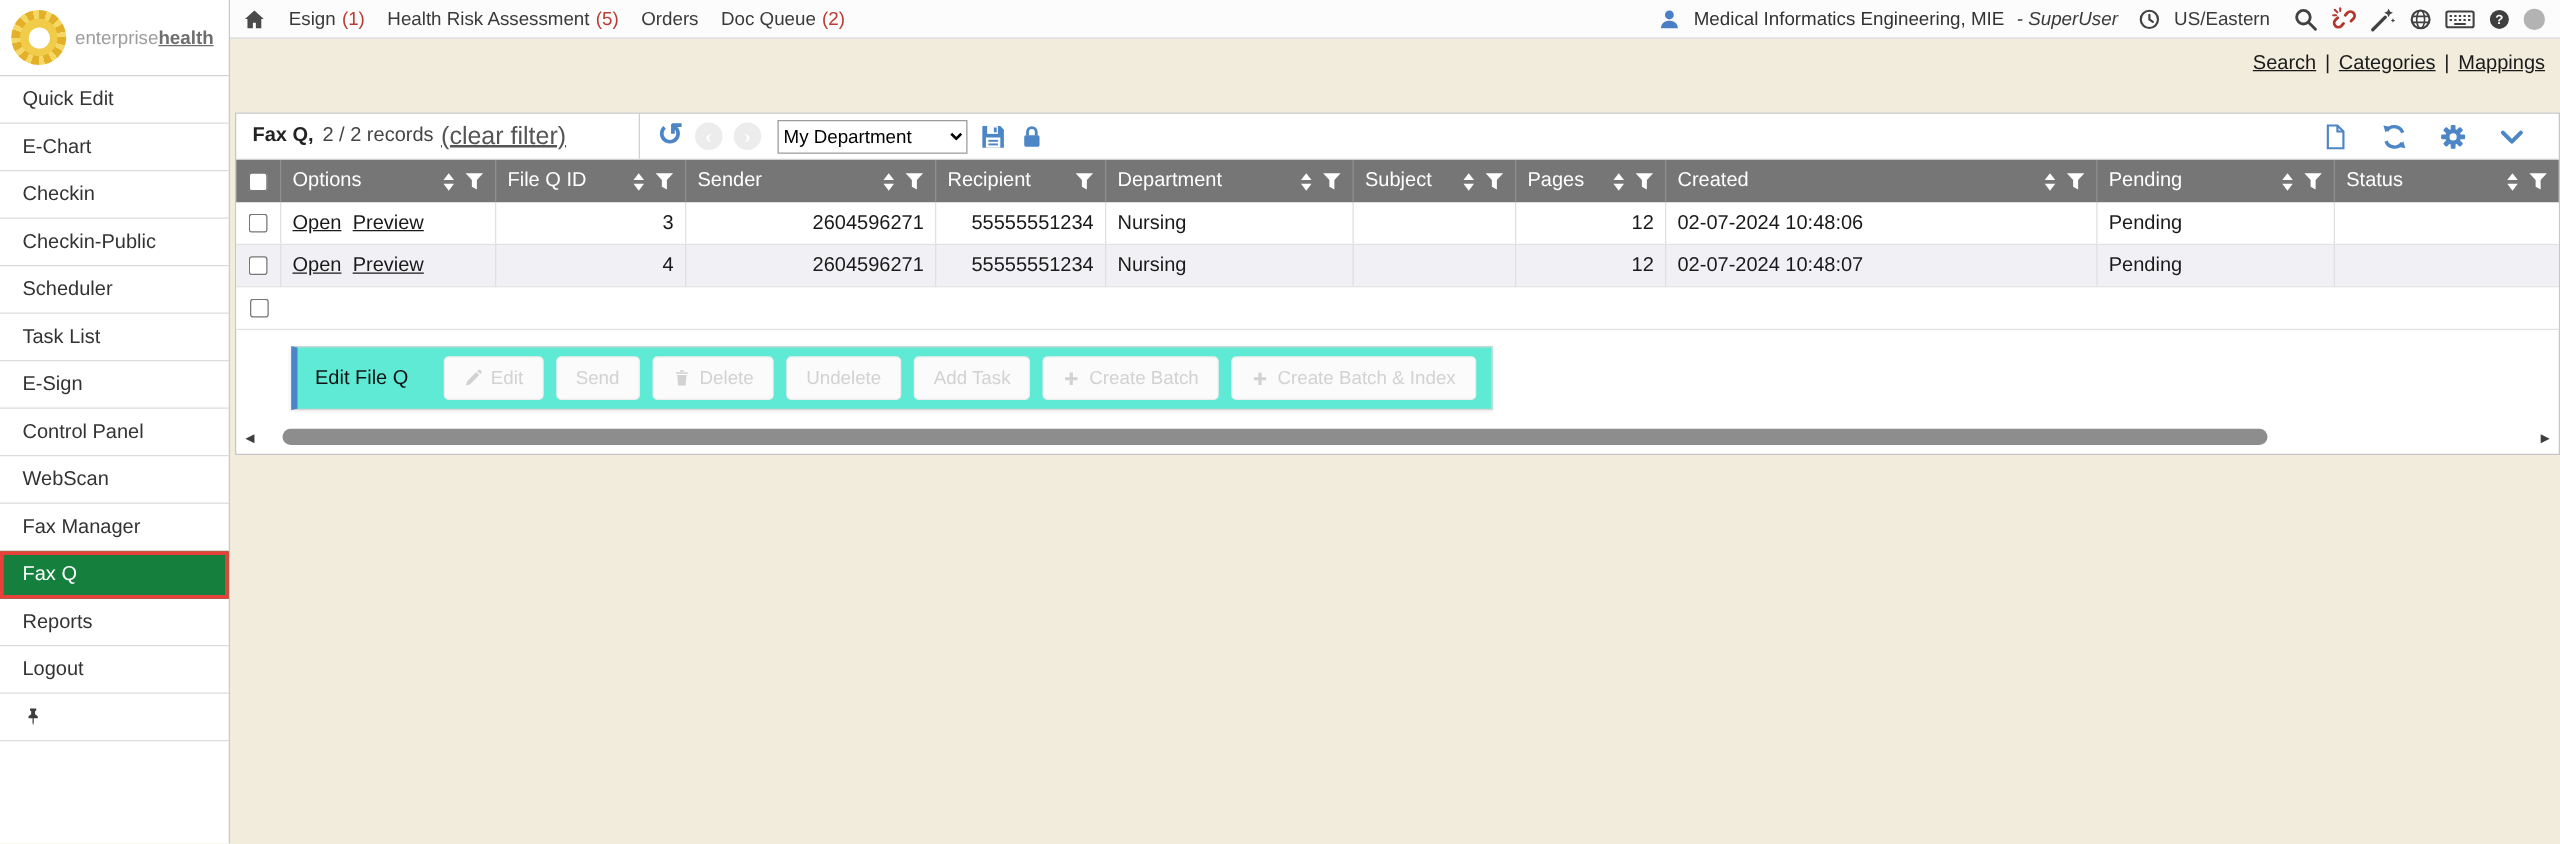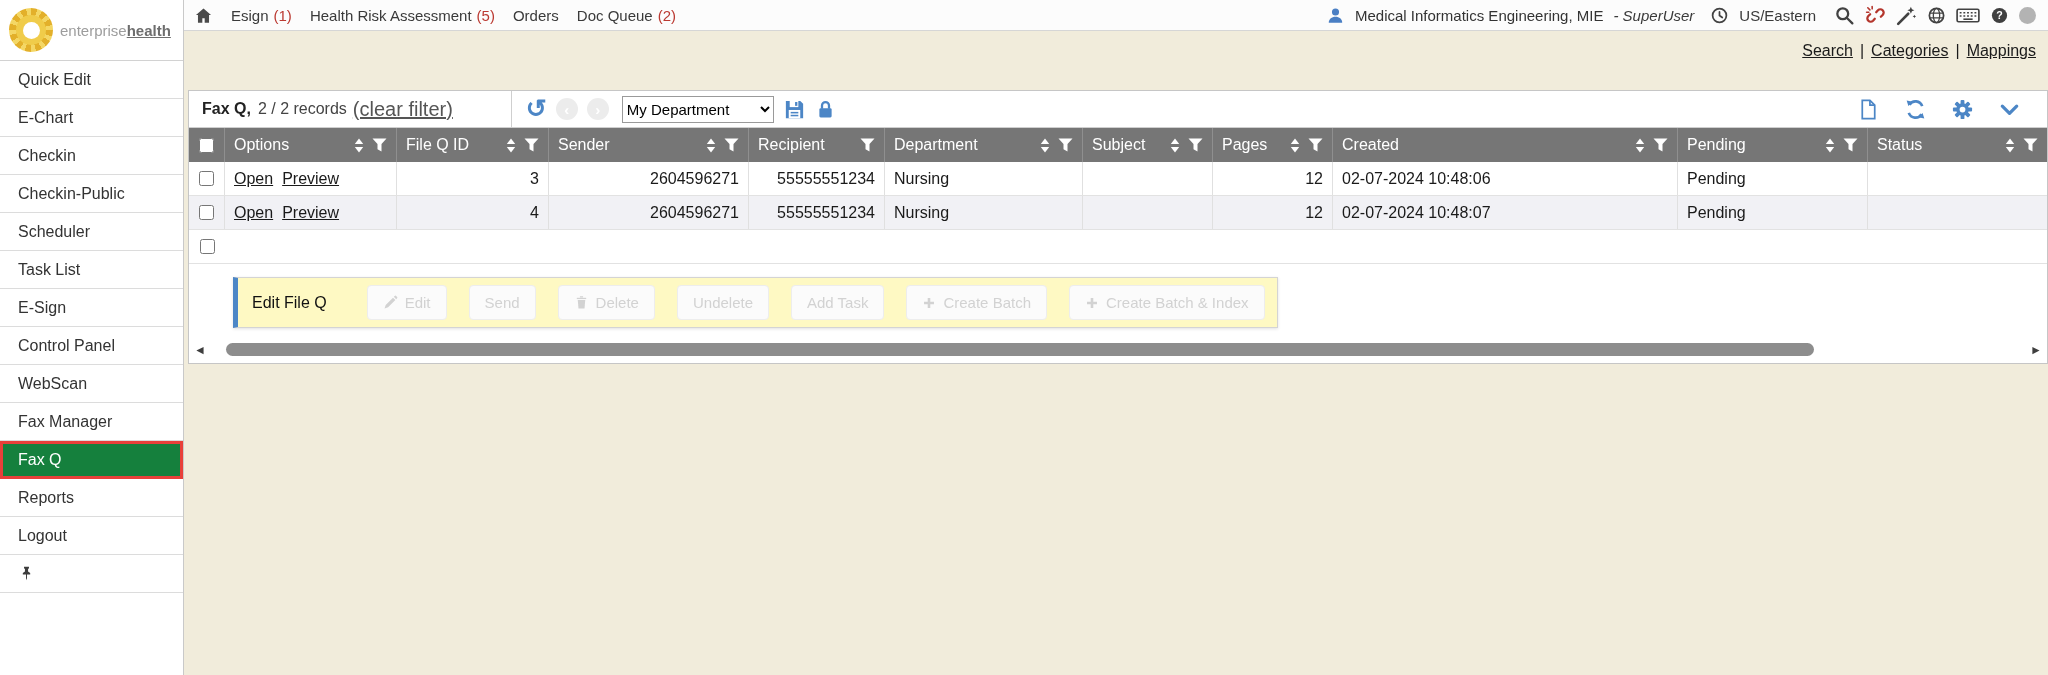--- a/index.html
+++ b/index.html
@@ -123,22 +123,22 @@
   .c-dept   { width:198px;align-items:center; }
   .c-subj   { width:130px; }
   .c-pages  { width:120px; }
   .c-created{ width:345px; }
   .c-cat    { width:190px; }
   .c-status { flex:1; border-right:none; }
   input[type=checkbox]{ width:15px; height:15px; cursor:pointer; }
 
   
   .edit-bar {
-    margin:13px 0 12px 44px; display:inline-flex; align-items:center; gap:22px;
-    background:#fef9c3; border:1px solid #d4d4d4; border-left:5px solid #4c86c6;
+    margin:13px 0 12px 44px; display:inline-flex; align-items:center; gap:10px;
+    background:#5eead4; border:1px solid #d4d4d4; border-left:5px solid #4c86c6;
     padding:7px 12px 7px 0; box-shadow:0 1px 3px rgba(0,0,0,.12);
   }
   .edit-bar-label { font-size:16px; color:#111; padding:0 18px 0 14px; white-space:nowrap; }
   .ebtn {
     display:flex; align-items:center; gap:7px; background:#fbfbfb;
     border:1px solid #ededed; border-radius:4px; color:#d2d2d2;
     font-size:15px; font-family:"Liberation Sans",sans-serif;
     padding:8px 15px; white-space:nowrap;
   }
   .ebtn svg { color:#d2d2d2; }

